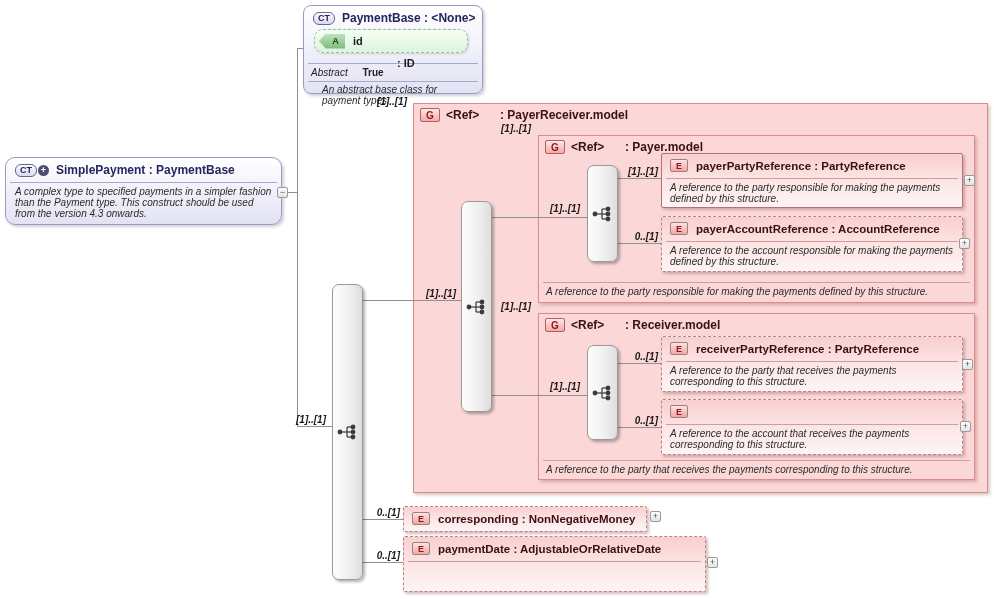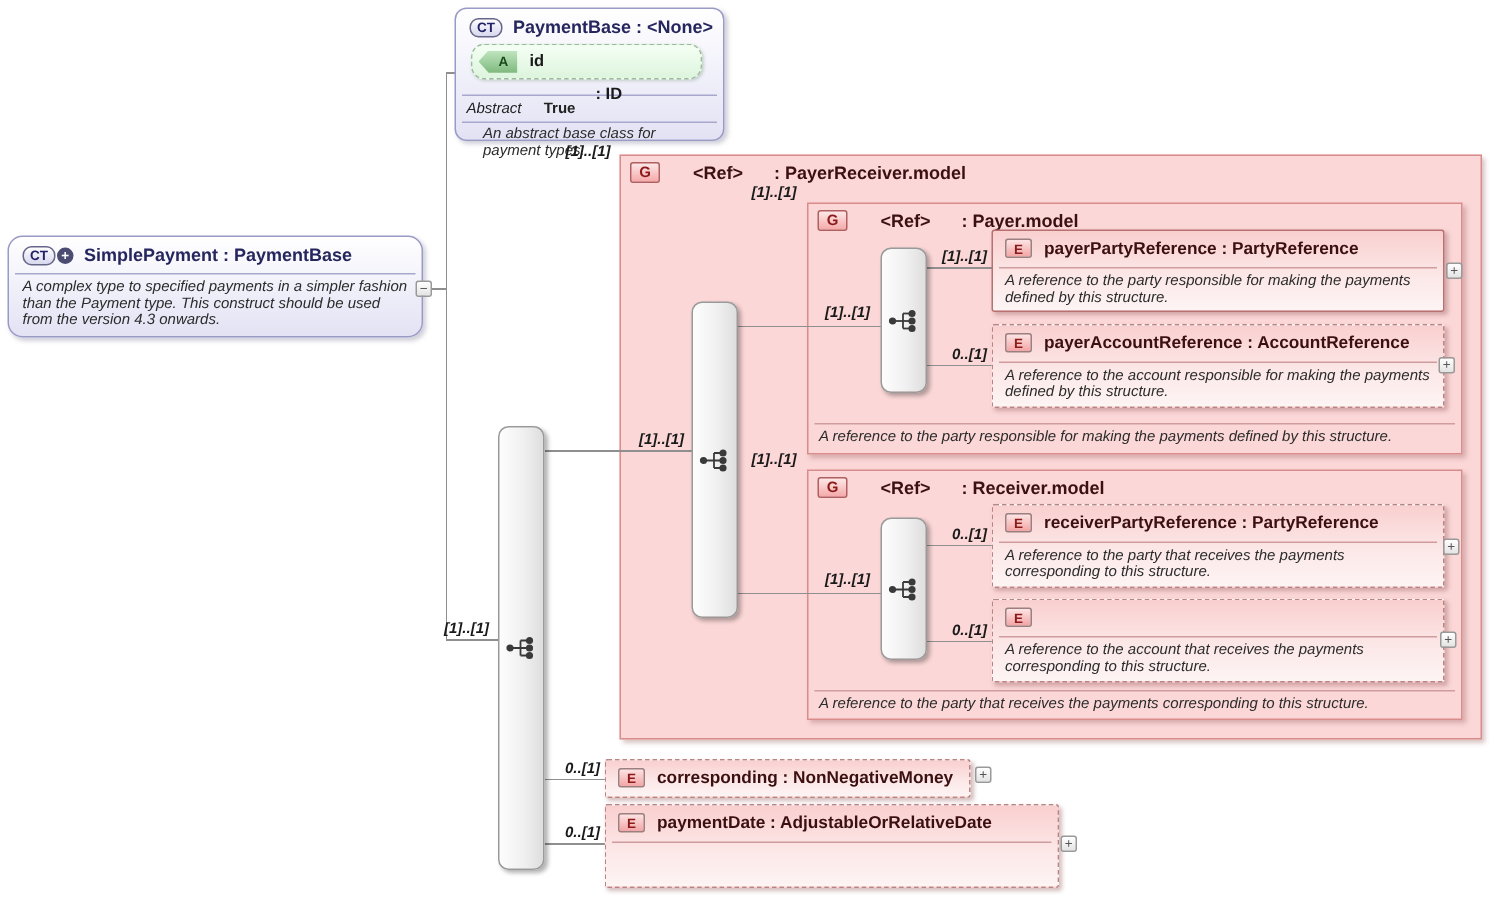--- a/index.html
+++ b/index.html
@@ -40,21 +40,21 @@
   .abstract-value { font-weight:bold; margin-left:12px; }
 
   
   .group-box { position:absolute; z-index:1; border:1px solid #d98c8c; background:#fbd7d7;
                box-shadow:2px 2px 3px rgba(150,90,90,.35); }
   .group-title { display:flex; align-items:center; gap:6px; padding:4px 6px; font-size:12px;
                  font-weight:bold; color:#3c1010; white-space:nowrap; }
   .badge-g { display:inline-flex; align-items:center; justify-content:center; width:20px; height:14px;
              border:1px solid #b06060; border-radius:2px;
              background:linear-gradient(180deg,#fde8e8,#f5a9a9); font-size:10px; font-weight:bold; color:#8b1a1a; }
-  .g-name { width:48px;margin-left:16px; }
+  .g-name { width:48px; }
   .group-footer { position:absolute; font-style:italic; font-size:10px; color:#2b2b2b; white-space:nowrap; }
 
   
   .seq-bar { position:absolute; z-index:3; width:31px; border:1px solid #9a9a9a; border-radius:7px;
              background:linear-gradient(90deg,#fdfdfd 0%,#f0f0f0 55%,#dedede 100%);
              box-shadow:2px 2px 3px rgba(0,0,0,.3); display:flex; align-items:center; justify-content:center; }
   .seq-glyph { width:22px; height:16px; }
 
   
   .el-box { position:absolute; z-index:3; border-radius:2px;

